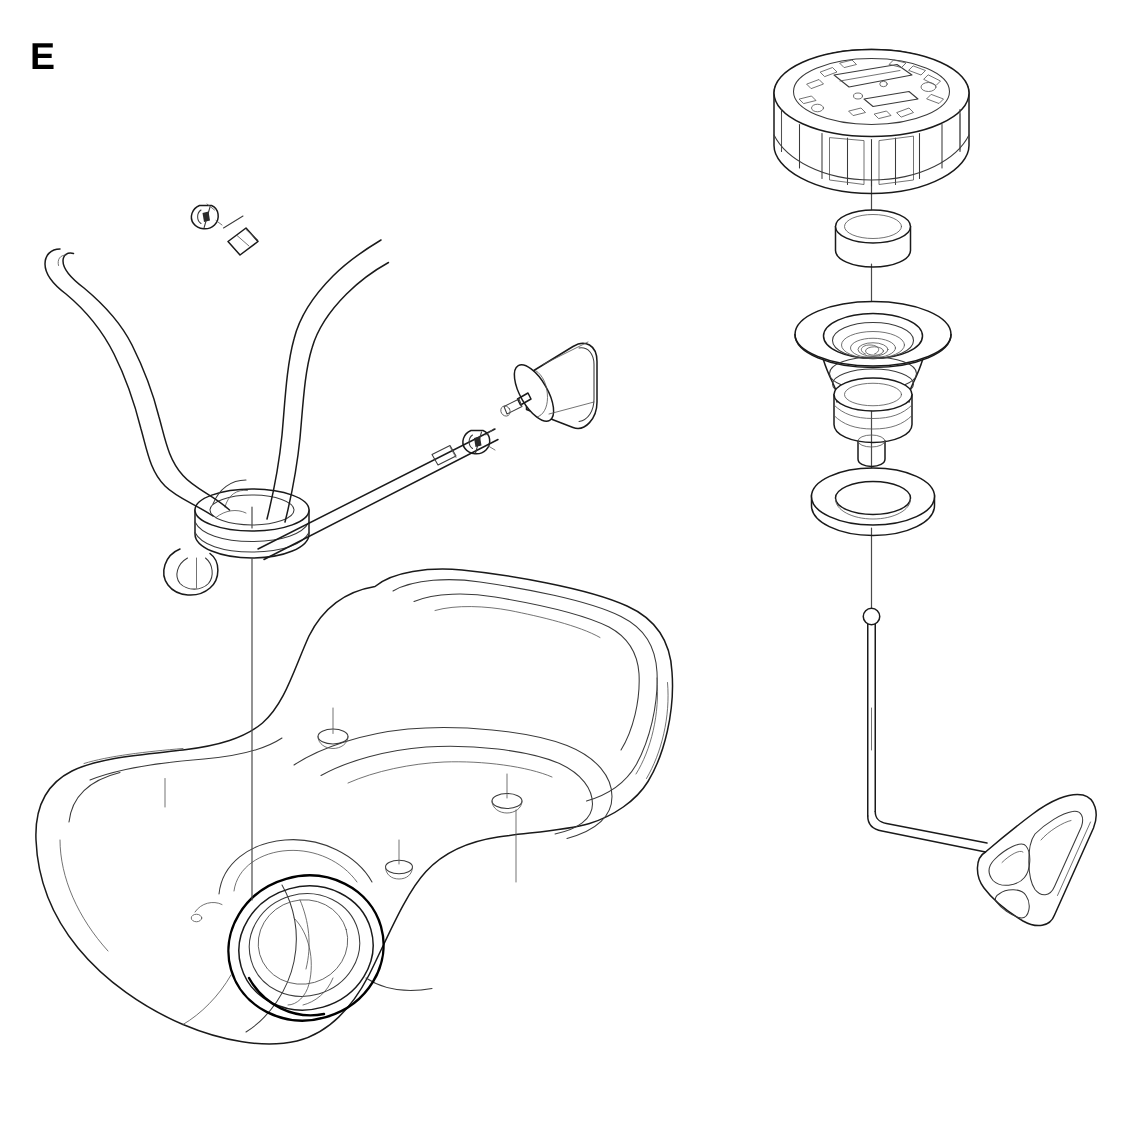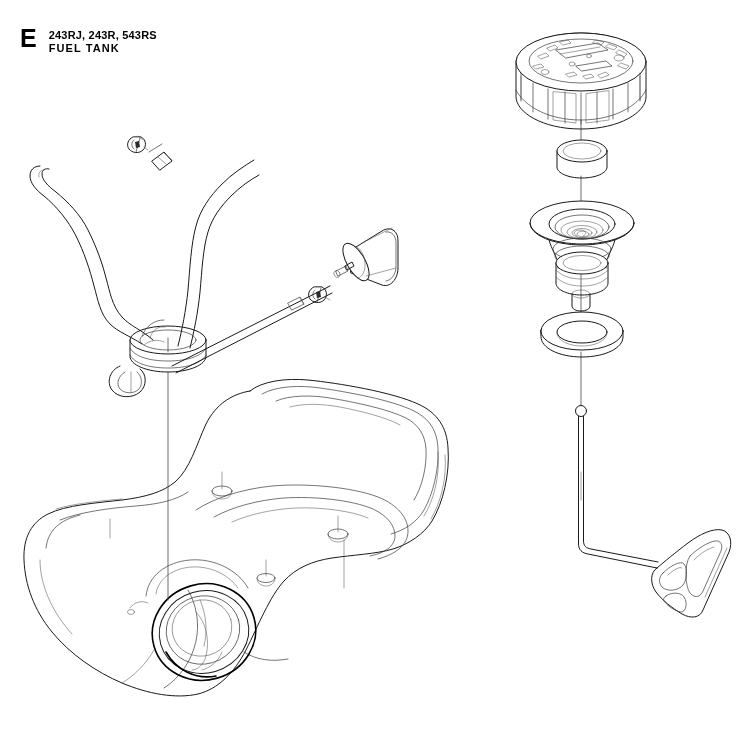--- a/index.html
+++ b/index.html
@@ -98,24 +98,20 @@
   .fill-w { fill: #ffffff; }
   .fill-dark { fill: #2b2b2b; }
 </style>
 </head>
 <body>
 
 <div id="sheet">
 
   <div class="hdr" style="left:20px; top:26px;">
     <div class="hdr-letter">E</div>
-    <div class="hdr-text" style="margin-left:12px; margin-top:3px;">
-      <div class="hdr-models">243RJ, 243R, 543RS</div>
-      <div class="hdr-title">FUEL TANK</div>
-    </div>
   </div>
 
   <svg width="750" height="750" viewBox="0 0 750 750">
 
     <g>
       <line class="ln-axis" x1="581" y1="120" x2="581" y2="150"></line>
       <line class="ln-axis" x1="581" y1="176" x2="581" y2="205"></line>
       <line class="ln-axis" x1="581" y1="270" x2="581" y2="322"></line>
       <line class="ln-axis" x1="581" y1="352" x2="581" y2="408"></line>
     </g>

